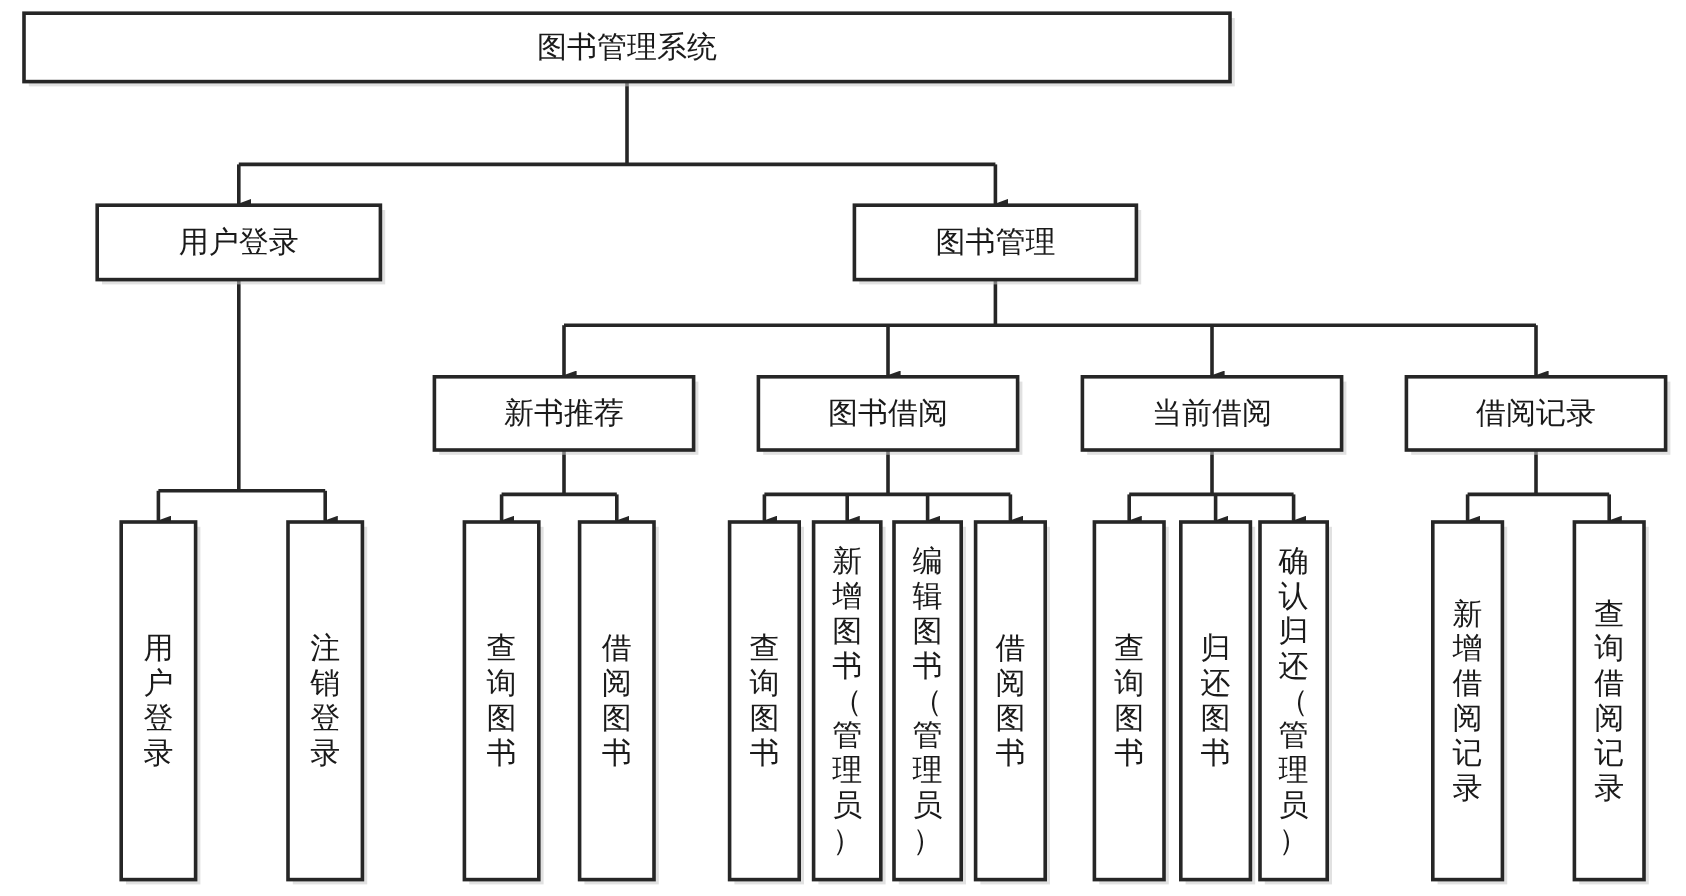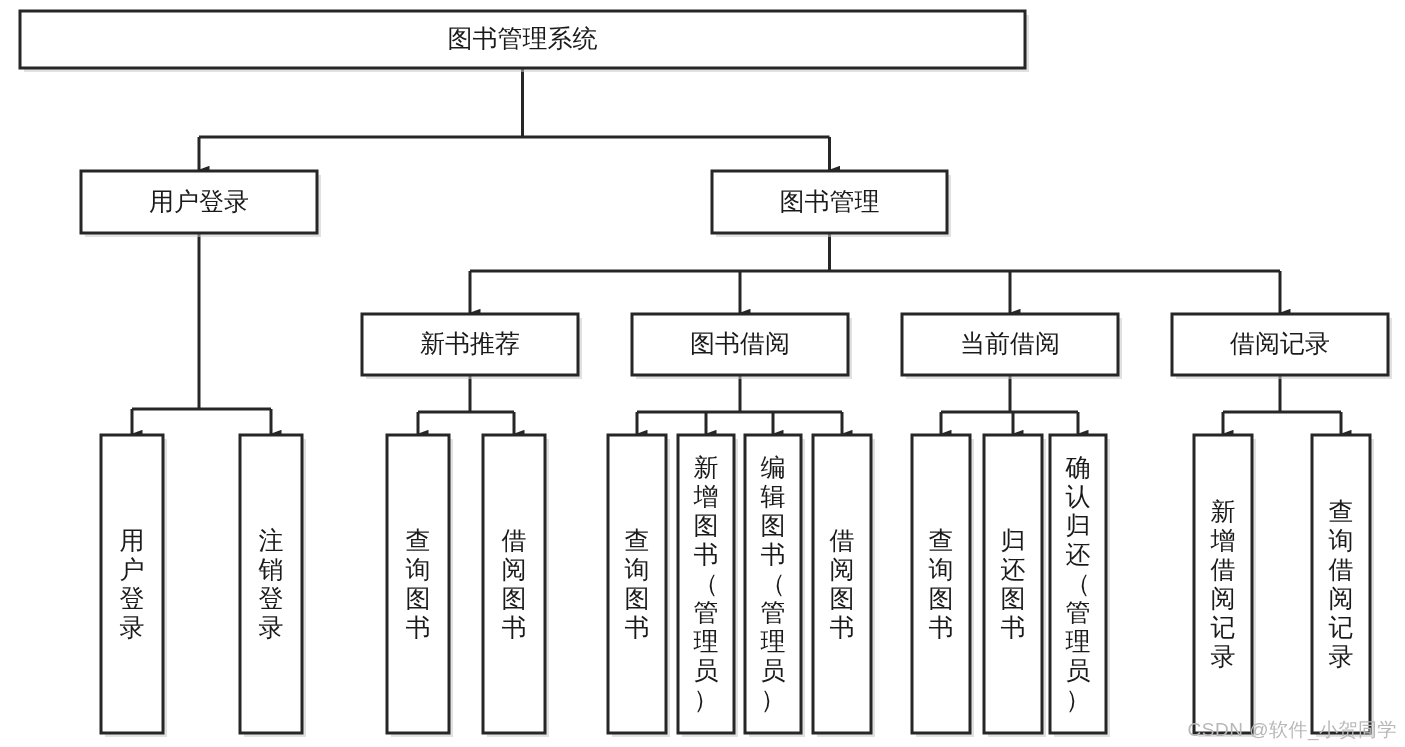--- a/index.html
+++ b/index.html
@@ -207,14 +207,13 @@
           <text x="1223" class="node-label-v" y="519.62"><tspan x="1223" dy="0">新</tspan><tspan x="1223" dy="29">增</tspan><tspan x="1223" dy="29">借</tspan><tspan x="1223" dy="29">阅</tspan><tspan x="1223" dy="29">记</tspan><tspan x="1223" dy="29">录</tspan></text>
         </g>
         <g>
           <rect x="1316" y="439" width="58" height="298" class="node-shadow"></rect>
           <rect x="1312" y="435" width="58" height="298" class="node-box"></rect>
           <text x="1341" class="node-label-v" y="519.62"><tspan x="1341" dy="0">查</tspan><tspan x="1341" dy="29">询</tspan><tspan x="1341" dy="29">借</tspan><tspan x="1341" dy="29">阅</tspan><tspan x="1341" dy="29">记</tspan><tspan x="1341" dy="29">录</tspan></text>
         </g>
       </g>
   </svg>
 
-  <div class="watermark">CSDN @软件_小贺同学</div>
 </div>
 
 </body></html>

